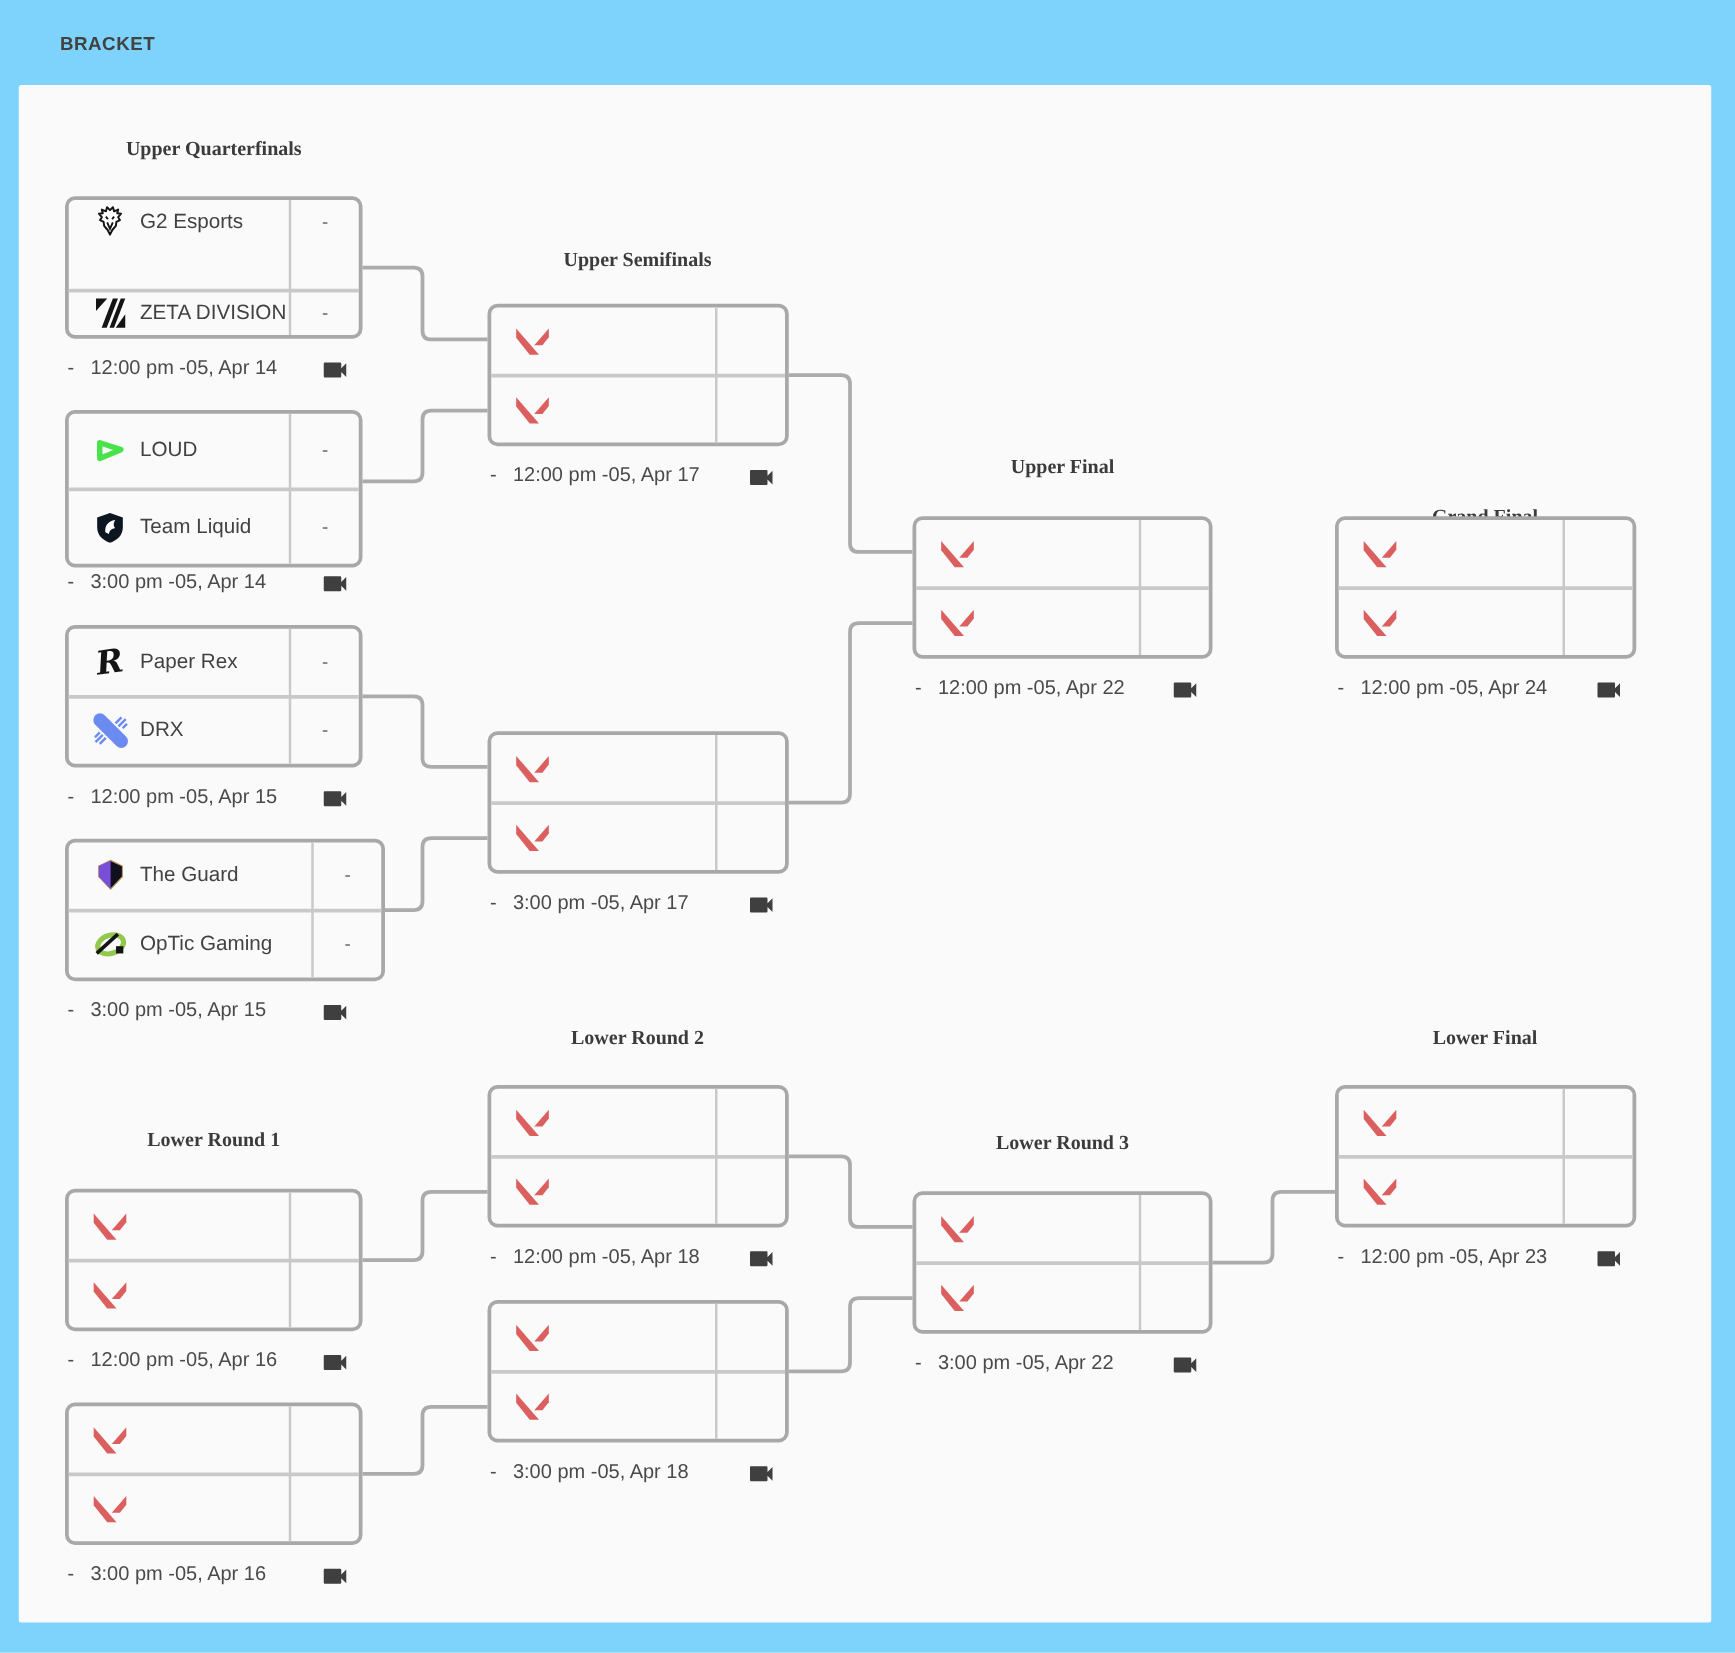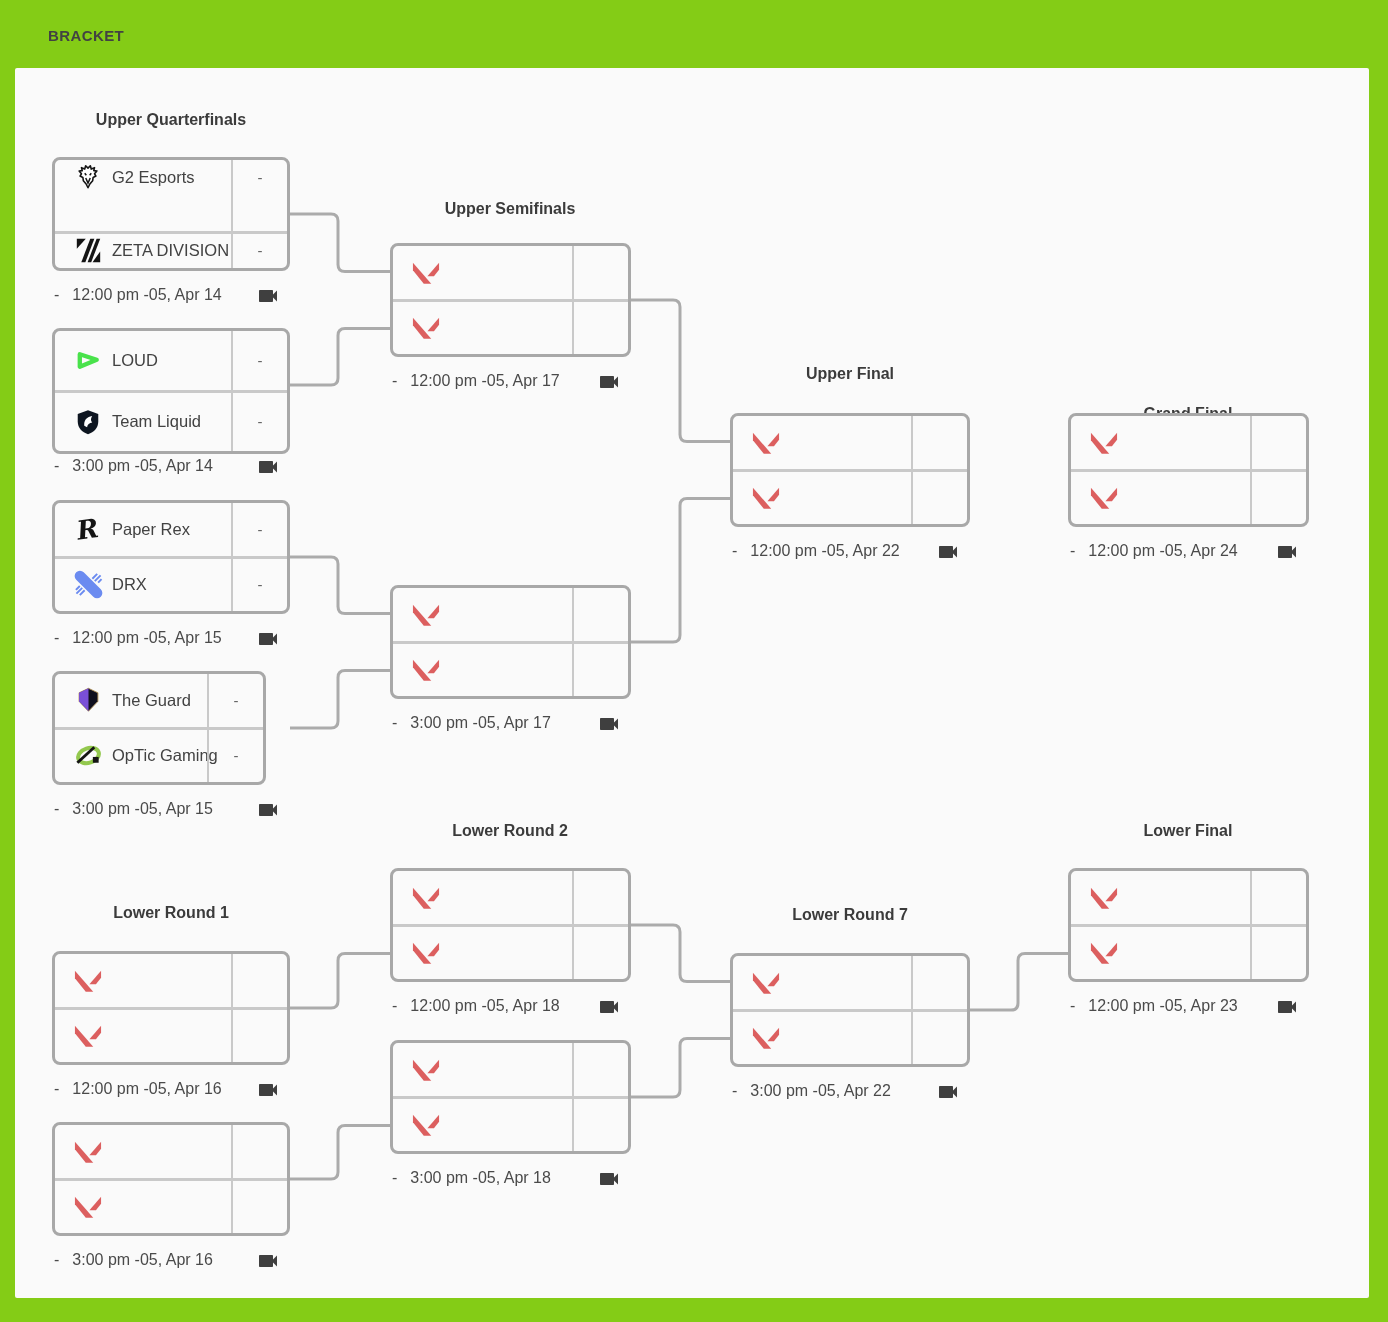--- a/index.html
+++ b/index.html
@@ -1,29 +1,29 @@
 <!DOCTYPE html>
 <html><head>
 <meta charset="utf-8">
 <style>
   html,body{margin:0;padding:0;}
   body{background:#d5d5d5;font-family:"Liberation Sans",sans-serif;}
-  .stage{position:relative;width:1388px;height:1322px;background:#84cc16;overflow:hidden;}
+  .stage{position:relative;width:1388px;height:1322px;background:#7dd3fc;overflow:hidden;}
   .page-header-title{
     position:absolute;left:48px;top:27px;font-size:15px;font-weight:700;
     color:#424242;letter-spacing:.4px;z-index:3;
   }
   .bracket-card{
     position:absolute;left:15px;top:68px;width:1354px;height:1230px;
     background:#fafafa;border-radius:2px;z-index:0;
   }
   #connector-layer{position:absolute;left:0;top:0;z-index:1;pointer-events:none;}
   .round-title{
     position:absolute;transform:translate(-50%,-50%);font-size:16px;font-weight:700;
-    color:#3b3b3b;white-space:nowrap;z-index:2;
+    color:#3b3b3b;white-space:nowrap;z-index:2;font-family:Liberation Serif, serif;
   }
   .match{
     position:absolute;background:#fafafa;border:3px solid #a8a8a8;border-radius:8px;
     box-sizing:border-box;display:flex;flex-direction:column;z-index:2;cursor:pointer;
   }
   .team-row{flex:1 1 0;display:flex;align-items:center;position:relative;min-height:0;}
   .team-row.second{border-top:3px solid #c9c9c9;}
   .score-sep{position:absolute;right:54px;top:0;bottom:0;width:2px;background:#c9c9c9;}
   .team-icon{margin-left:18px;width:30px;height:30px;flex:none;display:flex;align-items:center;justify-content:center;}
   .team-icon svg{display:block;}
@@ -153,21 +153,21 @@
       </div>
       <div class="schedule" style="left: 52px; top: 626px; width: 238px;">
         <span class="sched-prefix">-</span>
         <span class="sched-time">12:00 pm -05, Apr 15</span>
         <span class="camera">
           <svg width="24" height="24" viewBox="0 0 24 24">
         <path d="M17 10.5V7c0-.55-.45-1-1-1H4c-.55 0-1 .45-1 1v10c0 .55.45 1 1 1h12c.55 0 1-.45 1-1v-3.5l4 4v-11l-4 4z" fill="#3f3f3f"></path>
           </svg>
         </span>
       </div>
-      <div class="match" style="left: 52px; top: 671px; width: 214px; height: 114px;">
+      <div class="match" style="left: 52px; top: 671px; width: 256px; height: 114px;">
         <div class="team-row">
           <span class="team-icon">
             <svg width="27" height="28" viewBox="0 0 30 30">
         <polygon points="15,2 25.5,7 25.5,16.5 15,27.5 4.5,16.5 4.5,7" fill="#10101e" stroke="#b9995e" stroke-width="1"></polygon>
         <polygon points="15,2 15,27.5 4.5,16.5 4.5,7" fill="#7a4fd8"></polygon>
             </svg>
           </span>
           <span class="team-name">The Guard</span>
           <span class="team-score">-</span>
         </div>
@@ -447,21 +447,21 @@
       </div>
       <div class="schedule" style="left: 390px; top: 1166px; width: 241px;">
         <span class="sched-prefix">-</span>
         <span class="sched-time">3:00 pm -05, Apr 18</span>
         <span class="camera">
           <svg width="24" height="24" viewBox="0 0 24 24">
         <path d="M17 10.5V7c0-.55-.45-1-1-1H4c-.55 0-1 .45-1 1v10c0 .55.45 1 1 1h12c.55 0 1-.45 1-1v-3.5l4 4v-11l-4 4z" fill="#3f3f3f"></path>
           </svg>
         </span>
       </div>
-      <div class="round-title" style="left: 850px; top: 915px;">Lower Round 7</div>
+      <div class="round-title" style="left: 850px; top: 915px;">Lower Round 3</div>
       <div class="match" style="left: 730px; top: 953px; width: 240px; height: 114px;">
         <div class="team-row">
           <span class="team-icon">
             <svg width="28" height="25" viewBox="0 0 30 26">
         <polygon points="1,2.5 1,10.5 12.6,25 20.6,25" fill="#dc5f5f"></polygon>
         <polygon points="29,2.5 29,10 23.5,17 16.5,17" fill="#dc5f5f"></polygon>
             </svg>
           </span>
           <span class="team-name"></span>
           <span class="team-score"></span>

